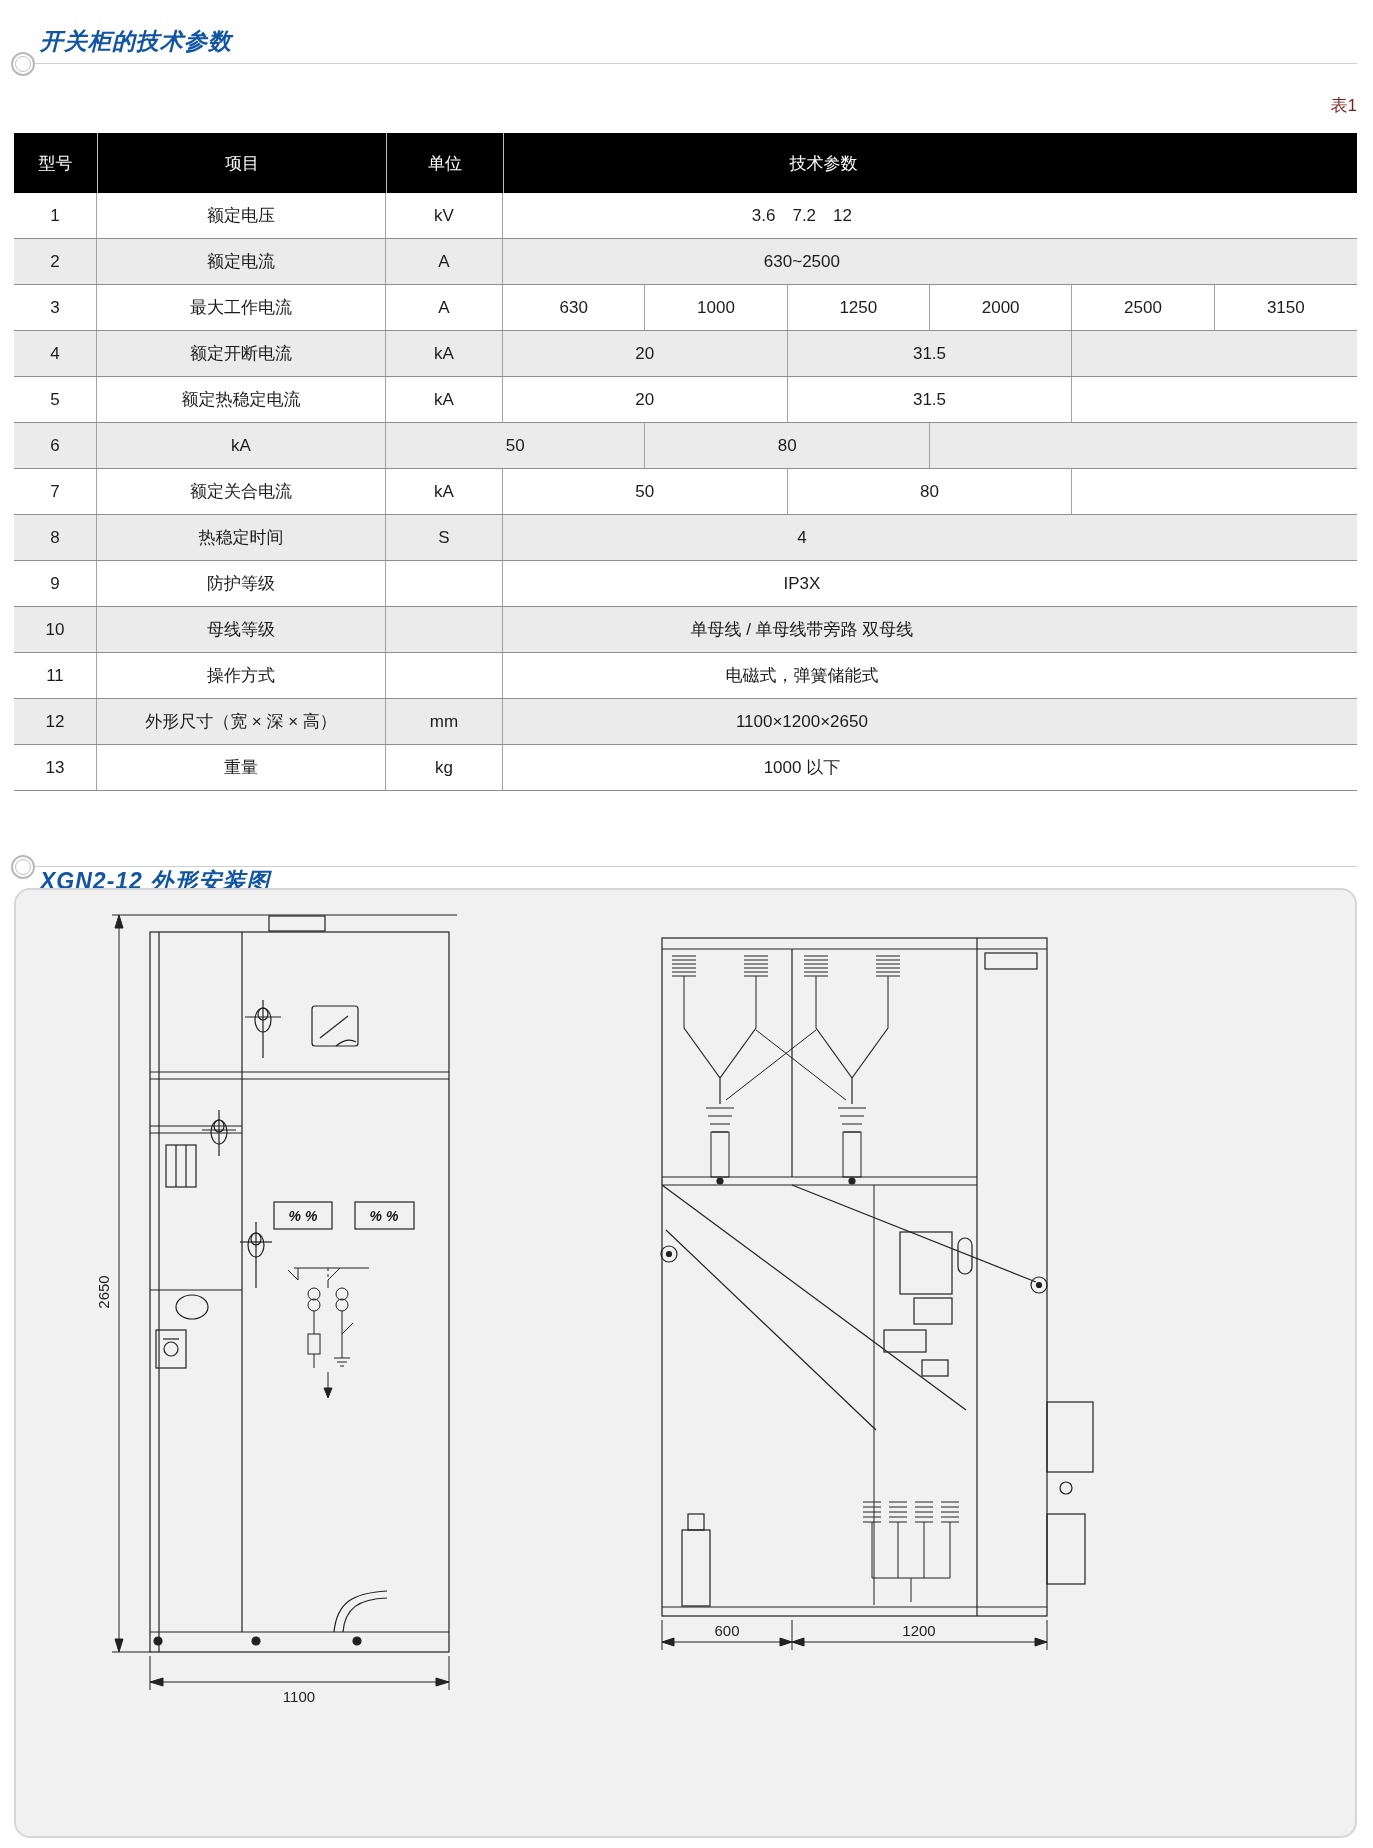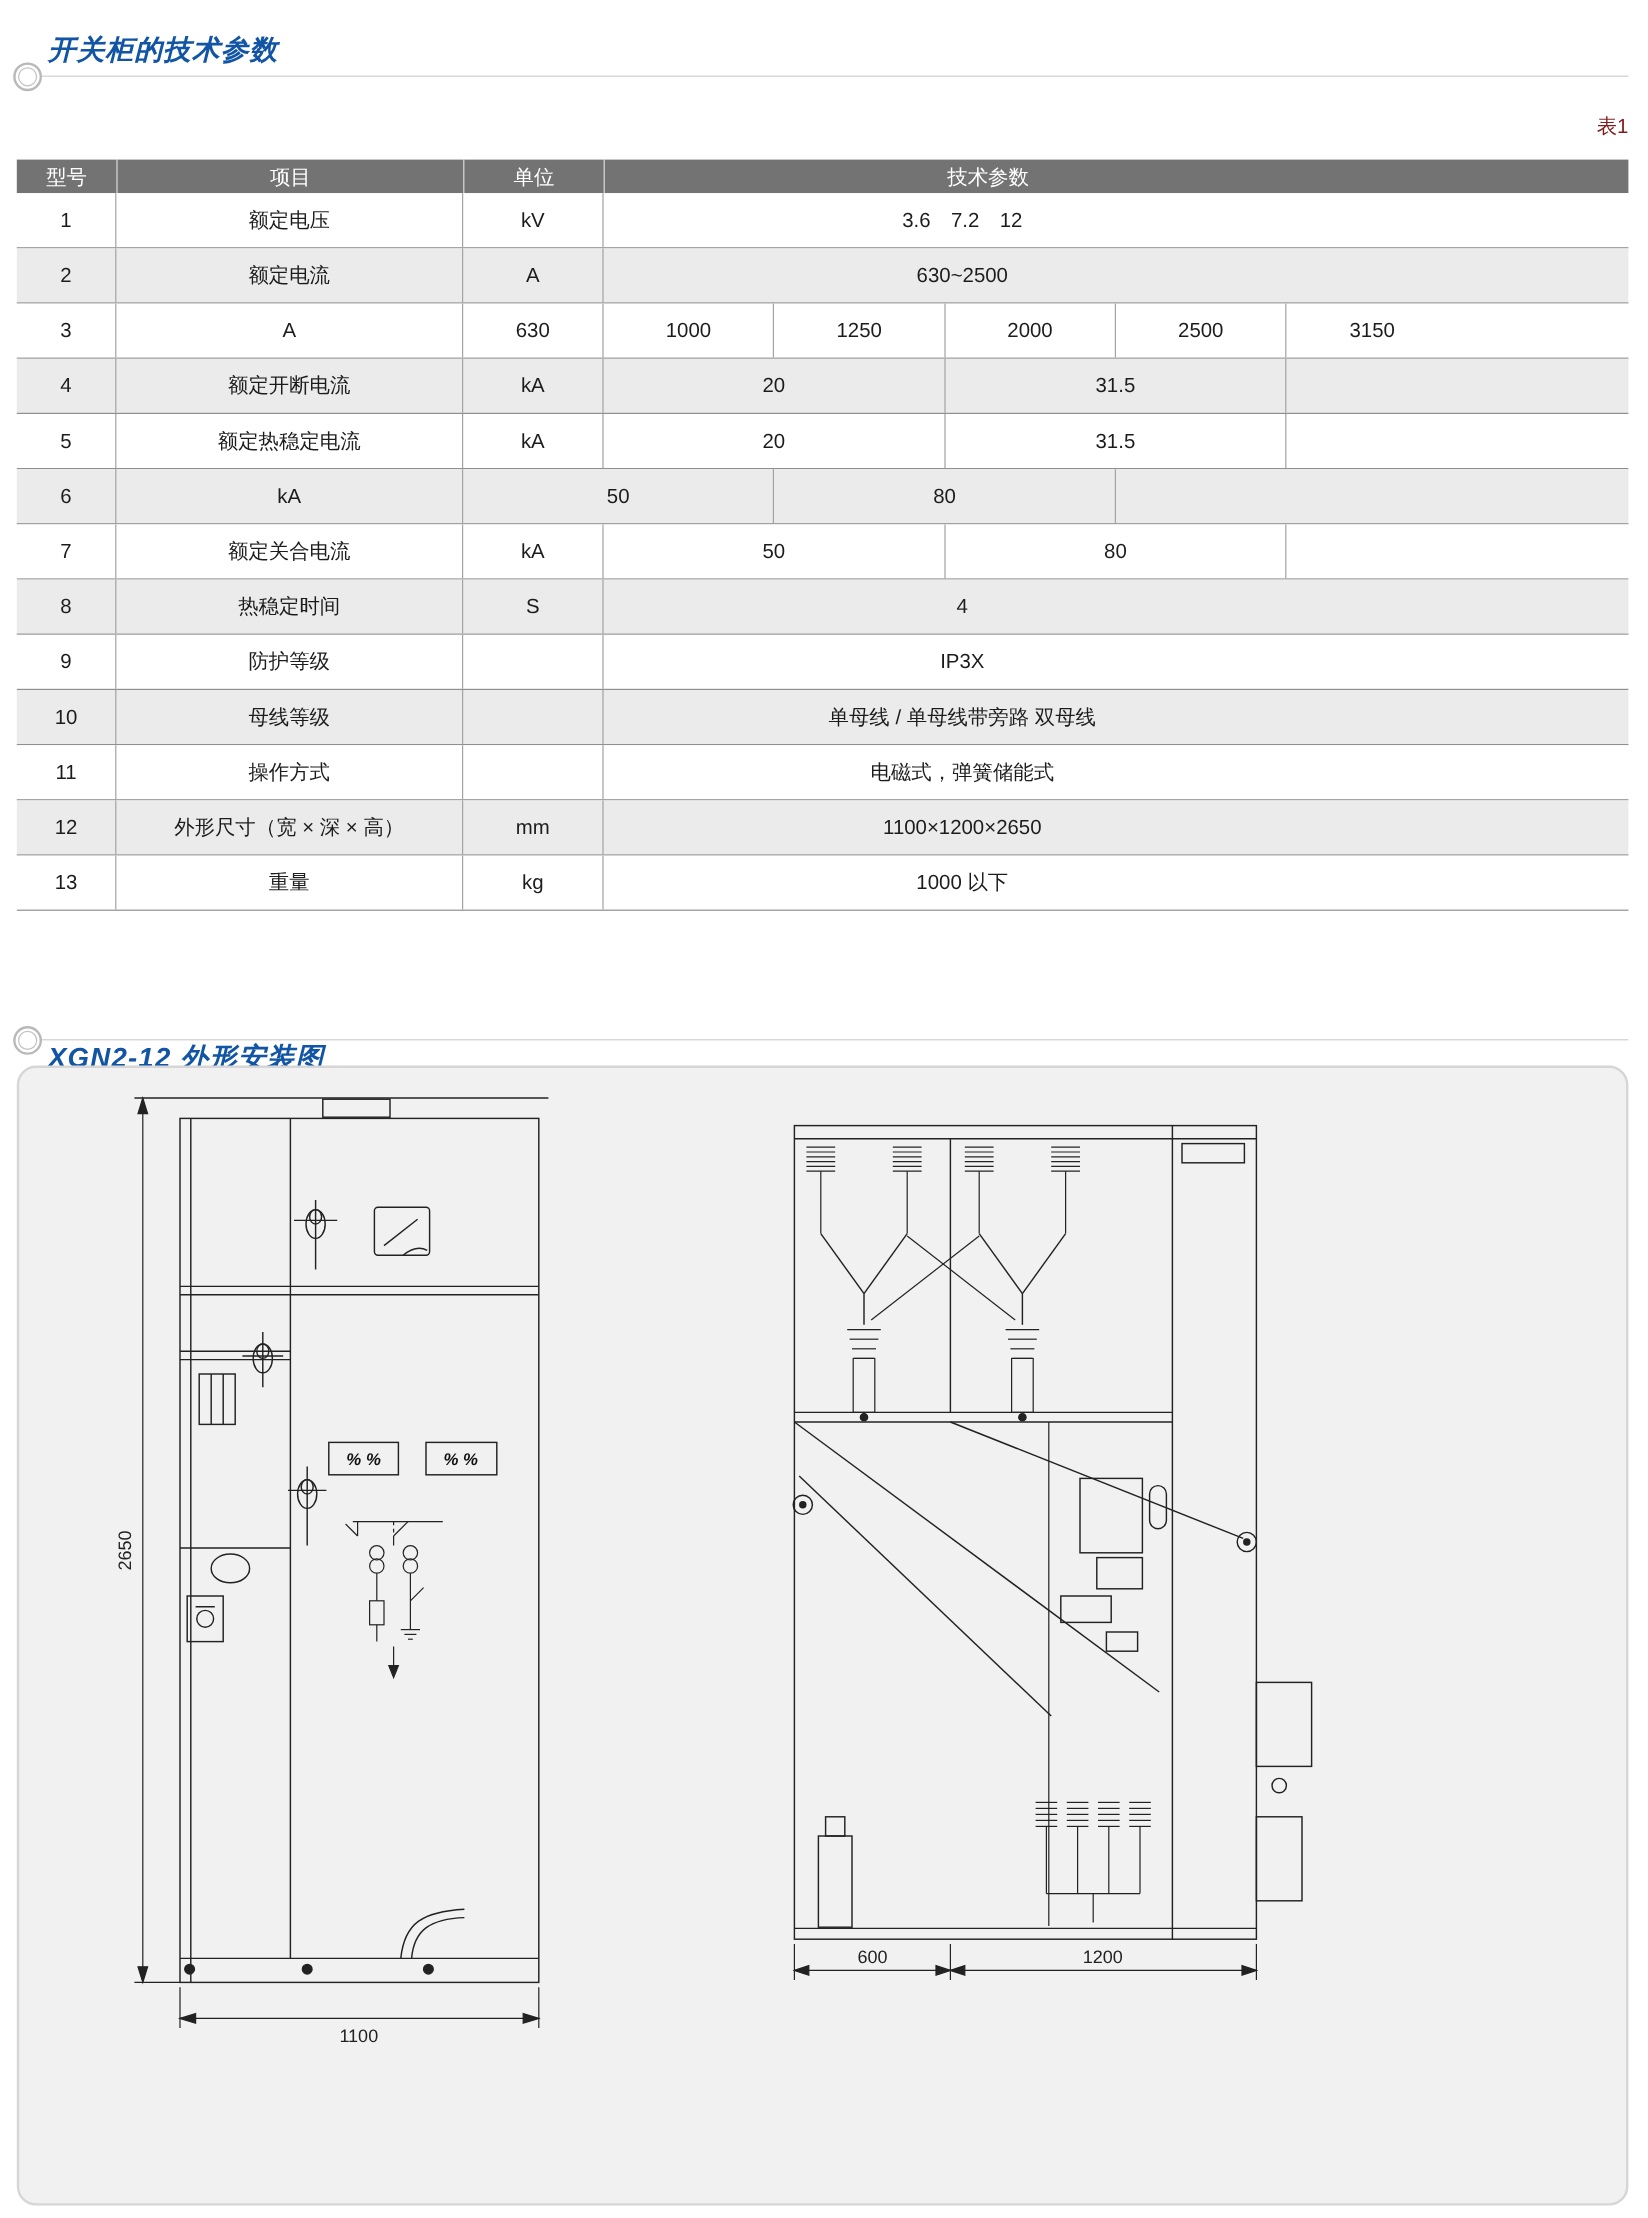--- a/index.html
+++ b/index.html
@@ -19,21 +19,21 @@
   .deco-circle::after {
     content:""; position:absolute; inset:2px; border:1.5px solid #c2c2c2;
     border-radius:50%;
   }
   .tbl-caption { font-size:17px; color:#7f1d1d; }
 
   
   .ptable { width:1343px; }
   .thead {
     display:grid; grid-template-columns:83px 289px 117px 1fr;
-    height:28px; background:#737373;
+    height:60px; background:#000000;
   }
   .th {
     color:#fff; font-size:17px; display:flex; align-items:center; justify-content:center;
   }
   .th + .th { border-left:1px solid rgba(255,255,255,0.75); }
   .trow {
     display:grid; grid-template-columns:83px 289px 117px repeat(6,1fr);
     height:45px; background:#ffffff; border-bottom:1px solid #8f8f8f;
   }
   .trow.alt { background:#ebebeb; }
@@ -82,20 +82,21 @@
           <div class="td val sp6 ml last">3.6　7.2　12</div>
         </div>
         <div class="trow alt">
           <div class="td c-no">2</div>
           <div class="td c-item">额定电流</div>
           <div class="td c-unit">A</div>
           <div class="td val sp6 ml last">630~2500</div>
         </div>
         <div class="trow">
           <div class="td c-no">3</div>
+          <div class="td c-item">最大工作电流</div>
           <div class="td c-unit">A</div>
           <div class="td val sp1">630</div>
           <div class="td val sp1">1000</div>
           <div class="td val sp1">1250</div>
           <div class="td val sp1">2000</div>
           <div class="td val sp1">2500</div>
           <div class="td val sp1 last">3150</div>
         </div>
         <div class="trow alt">
           <div class="td c-no">4</div>

